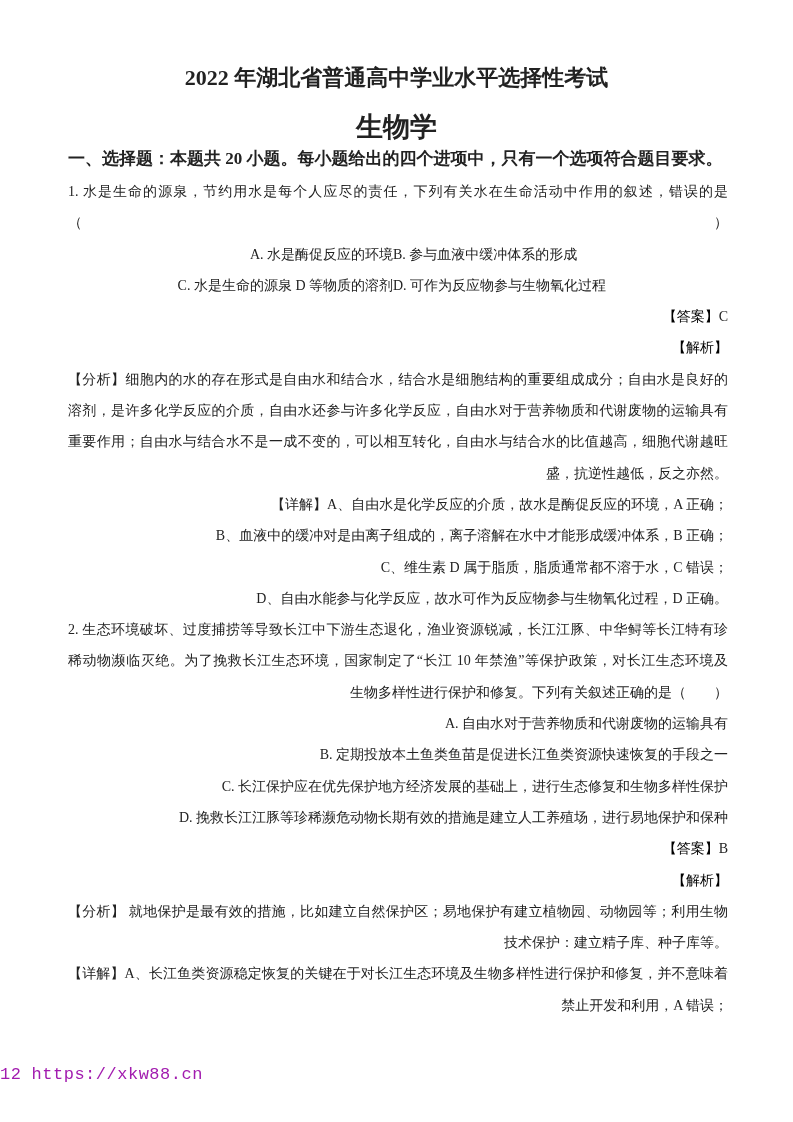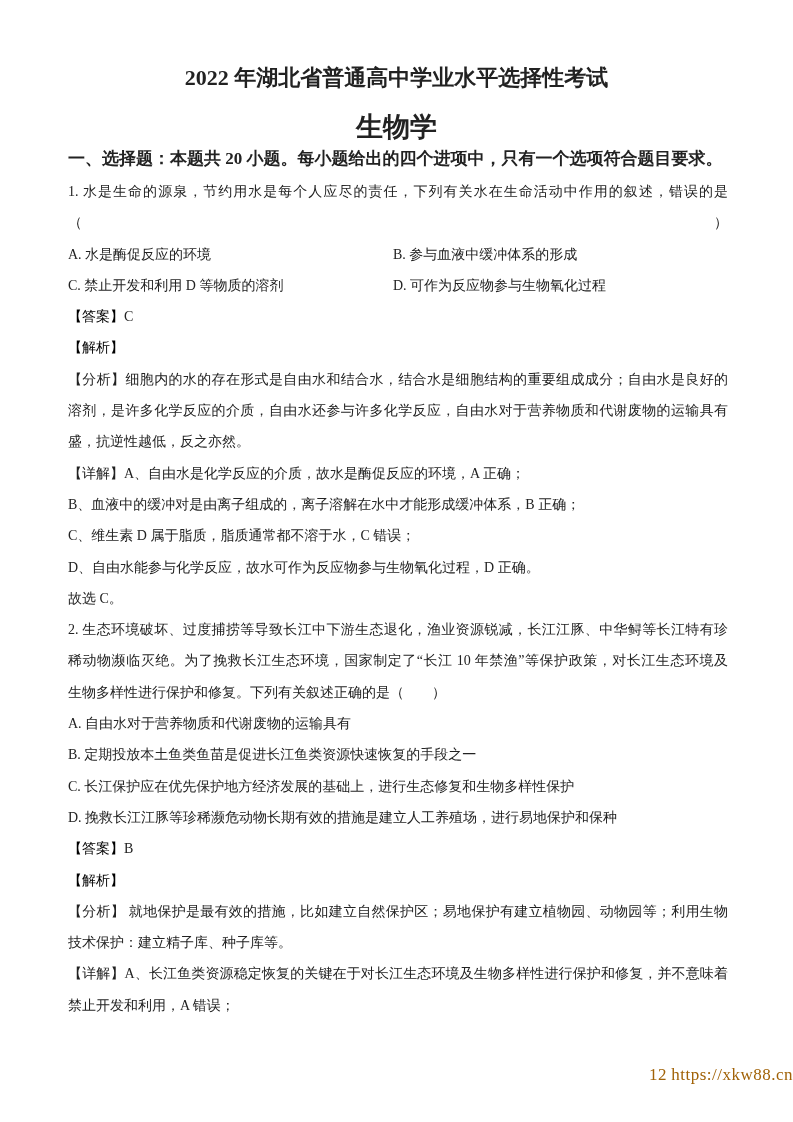--- a/index.html
+++ b/index.html
@@ -34,40 +34,40 @@
     text-align: justify;
   }
   .flow {
     margin-top: 4px;
     padding: 0 65px 0 68px;
     font-size: 14px;
   }
   .ln {
     line-height: 31.3px;
     min-height: 31.3px;
-    text-align: left;
+    text-align: right;
     white-space: normal;
   }
   .ln.fill {
     text-align: justify;
     text-align-last: justify;
     -moz-text-align-last: justify;
   }
   .optrow { display: flex; }
   .opt-col { display: inline-block; width: 325px; flex: 0 0 325px; }
   .blue { color: #000000; }
   .footer {
     position: absolute;
     top: 1064px;
     left: 0;
     width: 100%;
-    text-align: right;
-    font-family: Liberation Serif, serif;
+    text-align: left;
+    font-family: Liberation Mono, monospace;
     font-size: 17px;
-    color: #a16207;
+    color: #a21caf;
     line-height: 22px;
   }
   .footer span { letter-spacing: 0.5px; }
 </style>
 </head>
 <body>
 
 <div class="page">
 
   <div class="doc-title">2022 年湖北省普通高中学业水平选择性考试</div>
@@ -75,37 +75,37 @@
   <div class="section-head">一、选择题：本题共 20 小题。每小题给出的四个进项中，只有一个选项符合题目要求。</div>
 
   <div class="flow">
 
     <div class="ln fill">1. 水是生命的源泉，节约用水是每个人应尽的责任，下列有关水在生命活动中作用的叙述，错误的是（　　）</div>
     <div class="ln optrow">
       <span class="opt-col">A. 水是酶促反应的环境</span>
       <span>B. 参与血液中缓冲体系的形成</span>
     </div>
     <div class="ln optrow">
-      <span class="opt-col">C. 禁止开发和利用 D 等物质的溶剂</span>
+      <span class="opt-col">C. 水是生命的源泉 D 等物质的溶剂</span>
       <span>D. 可作为反应物参与生物氧化过程</span>
     </div>
     <div class="ln">
       <span class="blue">【答案】</span><span>C</span>
     </div>
     <div class="ln">
       <span class="blue">【解析】</span>
     </div>
     <div class="ln fill">【分析】细胞内的水的存在形式是自由水和结合水，结合水是细胞结构的重要组成成分；自由水是良好的</div>
     <div class="ln fill">溶剂，是许多化学反应的介质，自由水还参与许多化学反应，自由水对于营养物质和代谢废物的运输具有</div>
+    <div class="ln fill">重要作用；自由水与结合水不是一成不变的，可以相互转化，自由水与结合水的比值越高，细胞代谢越旺</div>
     <div class="ln">盛，抗逆性越低，反之亦然。</div>
     <div class="ln">【详解】A、自由水是化学反应的介质，故水是酶促反应的环境，A 正确；</div>
     <div class="ln">B、血液中的缓冲对是由离子组成的，离子溶解在水中才能形成缓冲体系，B 正确；</div>
     <div class="ln">C、维生素 D 属于脂质，脂质通常都不溶于水，C 错误；</div>
     <div class="ln">D、自由水能参与化学反应，故水可作为反应物参与生物氧化过程，D 正确。</div>
-    <div class="ln">故选 C。</div>
 
     <div class="ln fill">2. 生态环境破坏、过度捕捞等导致长江中下游生态退化，渔业资源锐减，长江江豚、中华鲟等长江特有珍</div>
     <div class="ln fill">稀动物濒临灭绝。为了挽救长江生态环境，国家制定了“长江 10 年禁渔”等保护政策，对长江生态环境及</div>
     <div class="ln">生物多样性进行保护和修复。下列有关叙述正确的是（　　）</div>
     <div class="ln">A. 自由水对于营养物质和代谢废物的运输具有</div>
     <div class="ln">B. 定期投放本土鱼类鱼苗是促进长江鱼类资源快速恢复的手段之一</div>
     <div class="ln">C. 长江保护应在优先保护地方经济发展的基础上，进行生态修复和生物多样性保护</div>
     <div class="ln">D. 挽救长江江豚等珍稀濒危动物长期有效的措施是建立人工养殖场，进行易地保护和保种</div>
     <div class="ln">
       <span class="blue">【答案】</span><span>B</span>

